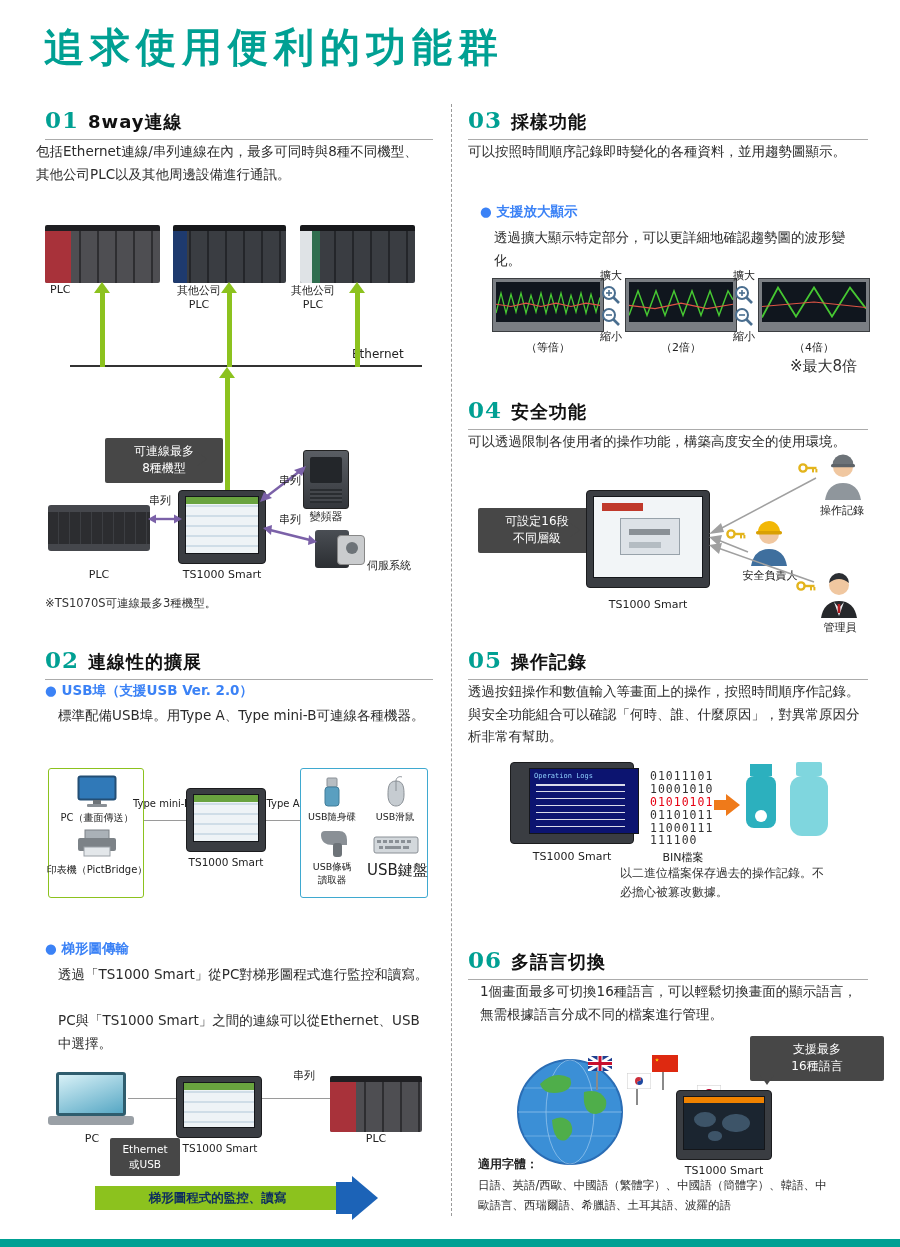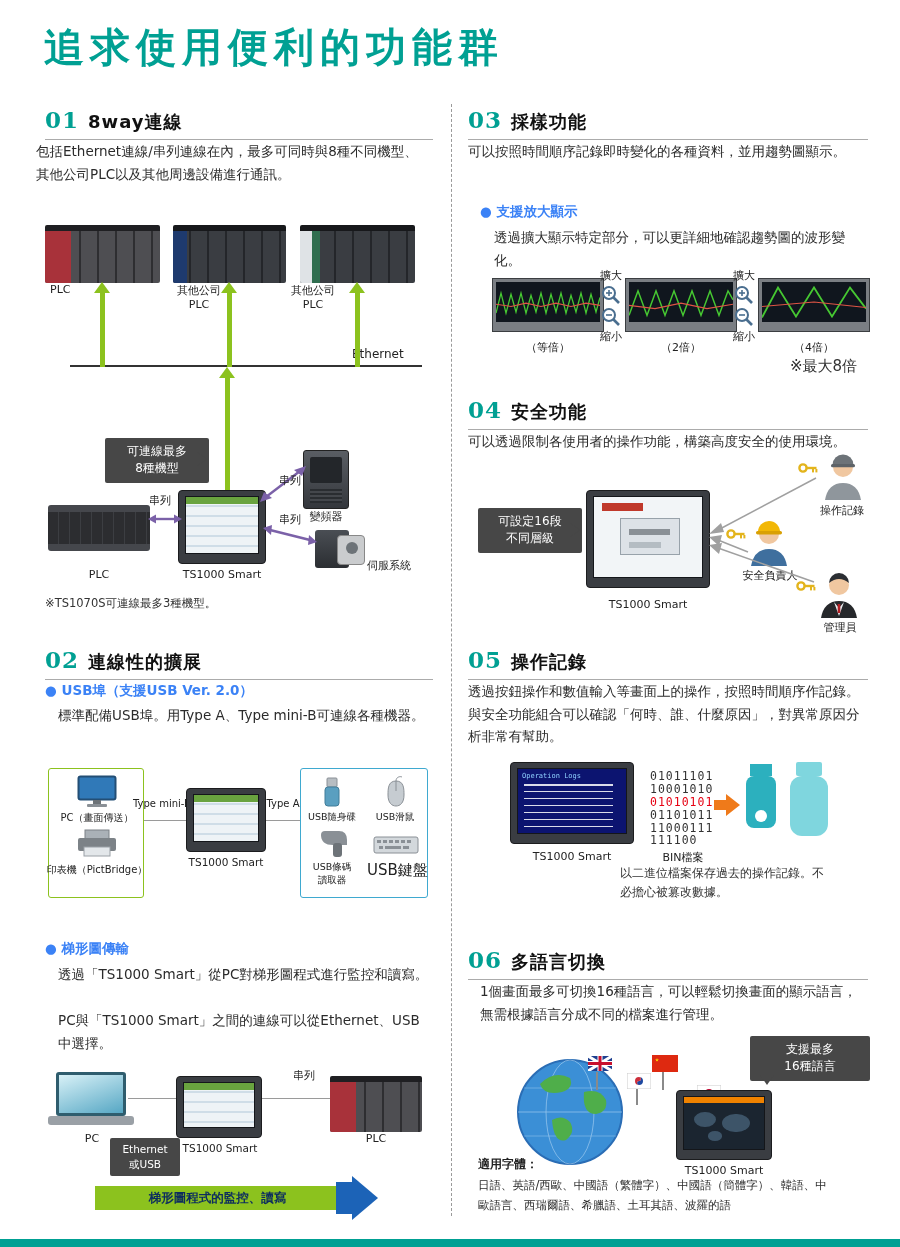--- a/index.html
+++ b/index.html
@@ -12,39 +12,39 @@
   .bottombar{position:absolute;left:0;top:1239px;width:900px;height:8px;background:#00A093;}
   .sec-head{position:absolute;display:flex;align-items:baseline;gap:9px;border-bottom:1px solid #ababab;padding-bottom:5px;}
   .sec-num{font-family:"DejaVu Serif","Liberation Serif",serif;font-weight:700;font-size:23px;color:#00A093;letter-spacing:1px;}
   .sec-title{font-size:18px;font-weight:700;color:#111;letter-spacing:1px;}
   .para{position:absolute;font-size:13.5px;line-height:1.68;color:#2b2b2b;margin:0;}
   .bullet{position:absolute;font-size:13.5px;font-weight:700;color:#3b82f6;}
   .cap{position:absolute;font-size:11px;color:#222;text-align:center;}
   .lbl{position:absolute;font-size:11px;color:#222;}
   .note{position:absolute;font-size:11.5px;color:#333;}
   .badge{position:absolute;background:#474747;color:#fff;text-align:center;font-size:12px;line-height:1.45;
-         padding:5px 8px;border-radius:2px;}
+         padding:5px 15px;border-radius:2px;}
   .hline{position:absolute;height:1px;background:#9a9a9a;}
   .busline{position:absolute;height:2px;background:#333;}
   
   .garrow{position:absolute;width:16px;display:flex;flex-direction:column;align-items:center;}
   .ghead{width:0;height:0;border-left:8px solid transparent;border-right:8px solid transparent;border-bottom:11px solid #8CC21E;}
   .gstem{width:5px;background:#8CC21E;}
   
   .hmi{position:absolute;box-sizing:border-box;background:#3a3d42;border:1px solid #1b1c1e;border-radius:4px;padding:5px 6px 9px;}
   .scr{position:relative;width:100%;height:100%;border:1px solid #14161a;box-sizing:border-box;overflow:hidden;}
   .scr-table{background:linear-gradient(#69a33f 0 7px,rgba(0,0,0,0) 7px),
              repeating-linear-gradient(180deg,#eef3f6 0 8px,#cfdde7 8px 10px);}
   .scr-sec{background:#f2f5f7;}
   .scr-sec i{position:absolute;display:block;}
   .scr-sec .w1{left:7%;top:8%;width:38%;height:9%;background:#c0392b;}
   .scr-sec .w2{left:24%;top:26%;width:54%;height:44%;background:#dde2e7;border:1px solid #98a2aa;}
   .scr-sec .w3{left:32%;top:40%;width:38%;height:8%;background:#8a9096;}
   .scr-sec .w4{left:32%;top:56%;width:30%;height:8%;background:#b4bcc2;}
-  .scr-log{background:#0c1470;}
+  .scr-log{background:#0c1470;margin-left:12px;}
   .scr-log .lines{position:absolute;left:6%;top:24%;right:12%;bottom:10%;
       background:repeating-linear-gradient(180deg,rgba(255,255,255,.85) 0 1.5px,rgba(0,0,0,0) 1.5px 7px);}
   .logtitle{position:absolute;left:4px;top:3px;font-size:7px;color:#8fd0ff;font-family:"DejaVu Sans Mono",monospace;}
   .scr-map{background:#1b2530;}
   .scr-map .strip{position:absolute;left:0;top:0;right:0;height:6px;background:#ef8200;}
   .scr-map .b{position:absolute;background:#3d5468;border-radius:50%;}
   .plc{position:absolute;border-radius:2px;}
   .plc-red{background:linear-gradient(90deg,#a8323a 0 26px,rgba(0,0,0,0) 26px),
             repeating-linear-gradient(90deg,#4e4e52 0 16px,#2e2e31 16px 18px);border-top:6px solid #1f1f22;}
   .plc-dark{background:linear-gradient(90deg,#1e3a6e 0 14px,rgba(0,0,0,0) 14px),

